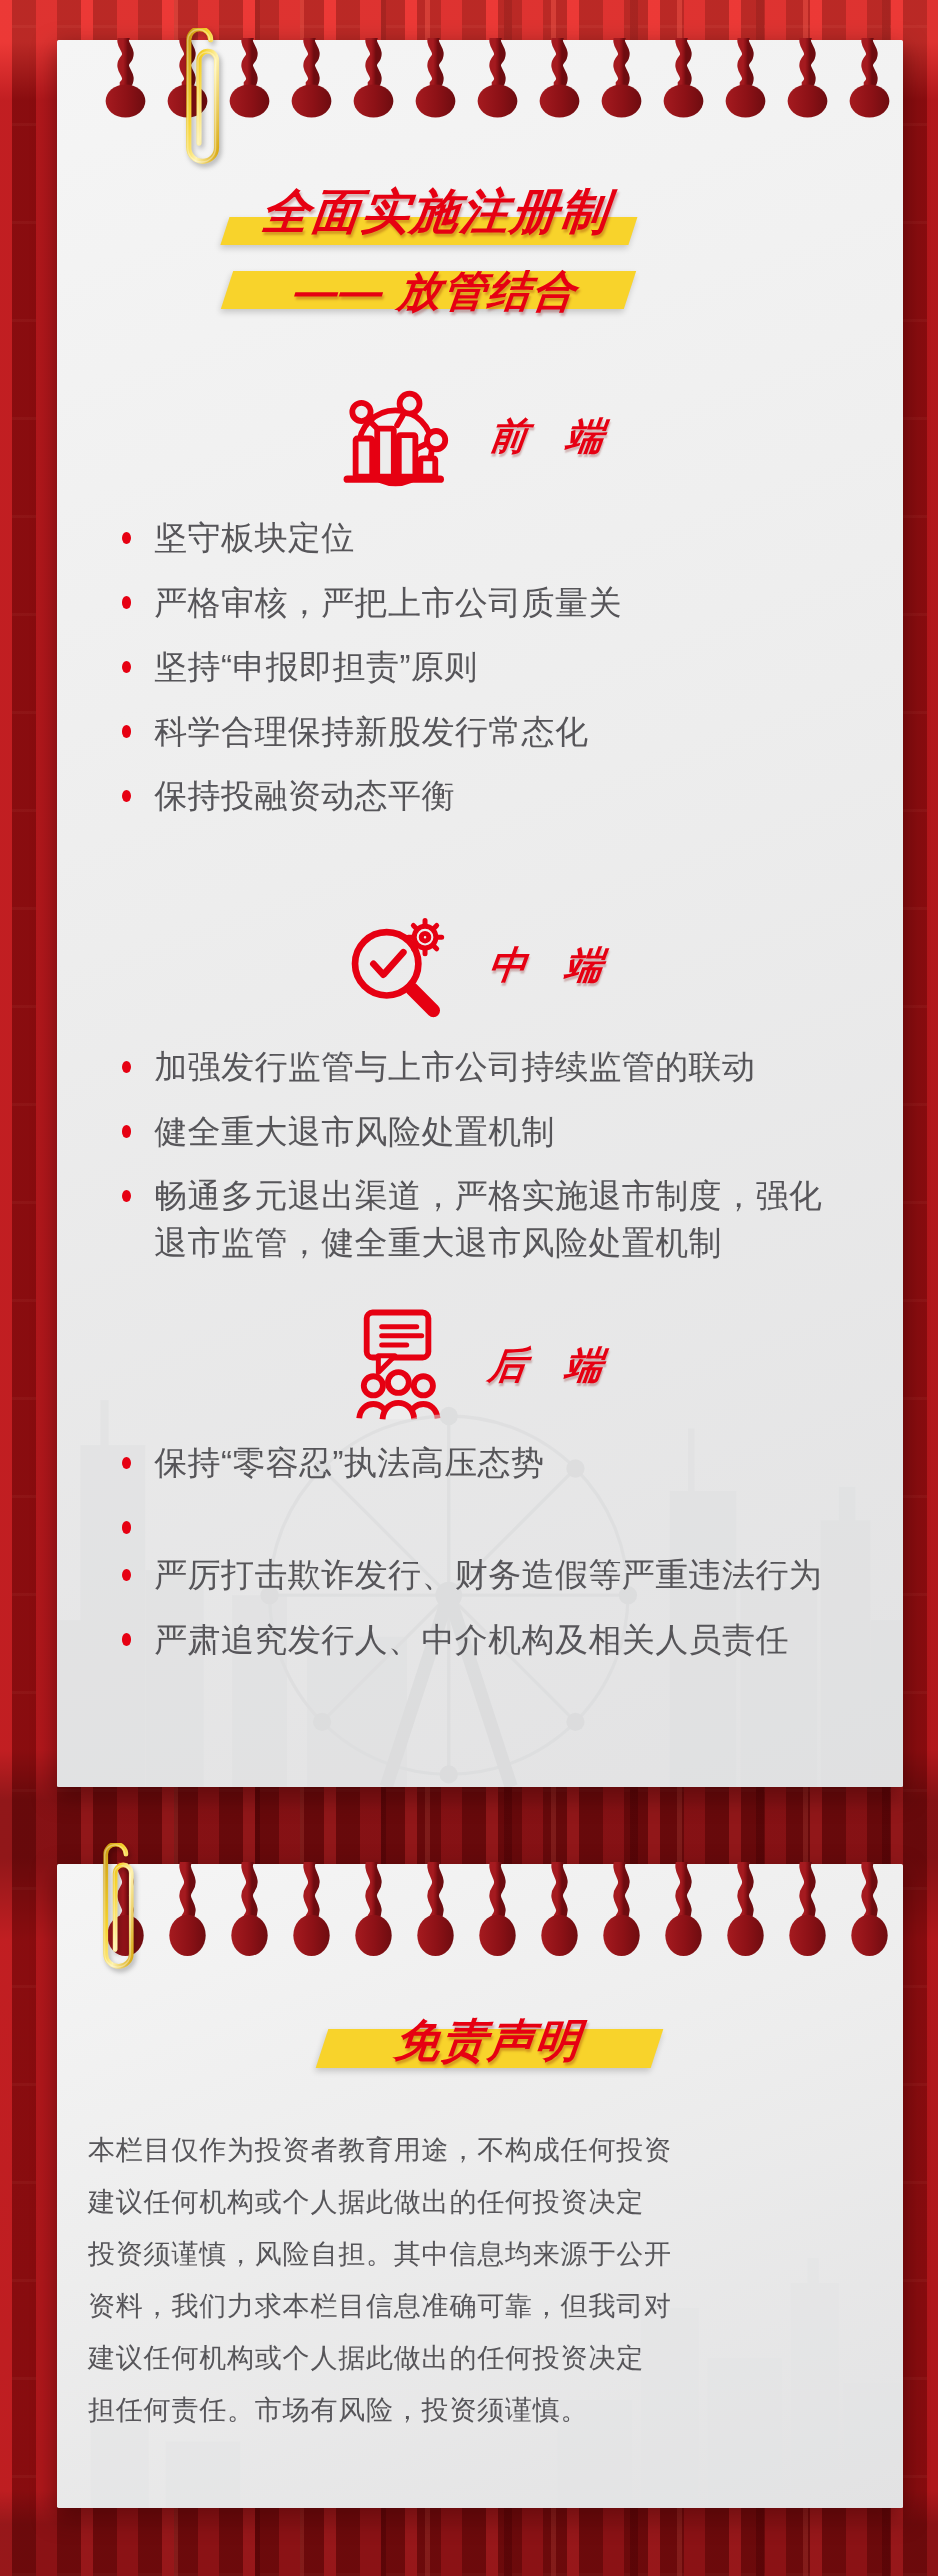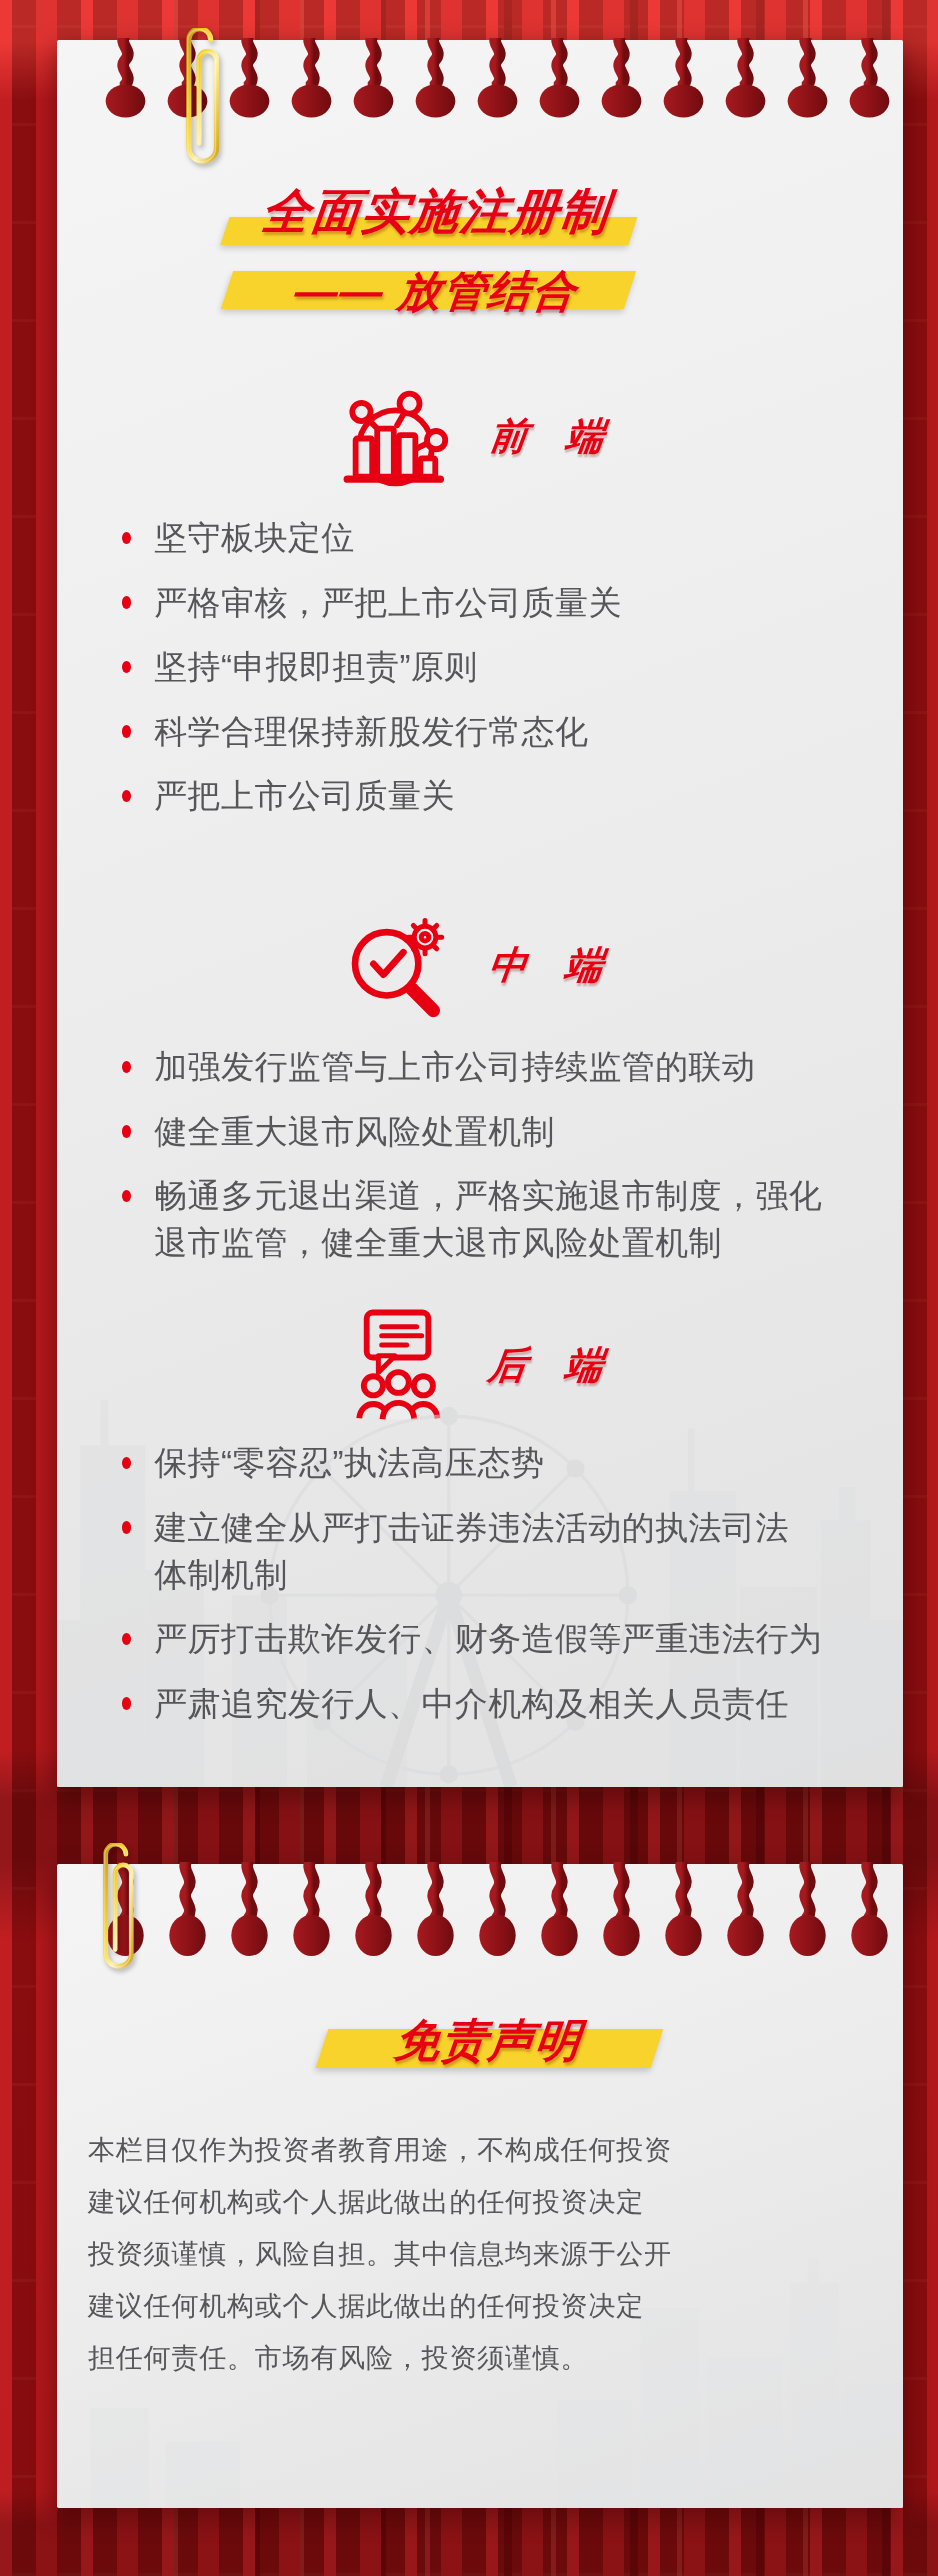--- a/index.html
+++ b/index.html
@@ -223,21 +223,21 @@
       </div>
       <div class="item">
         <span class="dot"></span>
         <div class="blines">
             <div>科学合理保持新股发行常态化</div>
           </div>
       </div>
       <div class="item">
         <span class="dot"></span>
         <div class="blines">
-            <div>严把上市公司质量关</div>
+            <div>保持投融资动态平衡</div>
           </div>
       </div>
     </div>
 
     <div class="sec-head head2">
       <svg width="110" height="107" viewBox="0 0 132 128">
         <circle cx="54" cy="62" r="38" stroke="#e60012" stroke-width="8" fill="none"></circle>
         <path d="M38 62 L50 75 L74 48" stroke="#e60012" stroke-width="8" fill="none" stroke-linecap="round" stroke-linejoin="round"></path>
         <path d="M84 92 L110 118" stroke="#e60012" stroke-width="16" stroke-linecap="round"></path>
         <g stroke="#e60012" stroke-width="6" fill="none" stroke-linecap="round">
@@ -292,24 +292,20 @@
     </div>
     <div class="sec-list list3">
       <div class="item">
         <span class="dot"></span>
         <div class="blines">
             <div>保持“零容忍”执法高压态势</div>
           </div>
       </div>
       <div class="item">
         <span class="dot"></span>
-        <div class="blines">
-          <div>建立健全从严打击证券违法活动的执法司法</div>
-          <div>体制机制</div>
-        </div>
       </div>
       <div class="item">
         <span class="dot"></span>
         <div class="blines">
             <div>严厉打击欺诈发行、财务造假等严重违法行为</div>
           </div>
       </div>
       <div class="item">
         <span class="dot"></span>
         <div class="blines">
@@ -393,20 +389,21 @@
       </g>
     </svg>
 
     <div class="ybar ybar3"></div>
     <div class="redtitle title3">免责声明</div>
 
     <div class="disc-text">
       <div class="disc-line">本栏目仅作为投资者教育用途，不构成任何投资</div>
       <div class="disc-line">建议任何机构或个人据此做出的任何投资决定</div>
       <div class="disc-line">投资须谨慎，风险自担。其中信息均来源于公开</div>
+      <div class="disc-line">资料，我们力求本栏目信息准确可靠，但我司对</div>
       <div class="disc-line">建议任何机构或个人据此做出的任何投资决定</div>
       <div class="disc-line">担任何责任。市场有风险，投资须谨慎。</div>
     </div>
   </section>
 
   <svg class="clip clip2" width="43" height="142" viewBox="0 0 64 210">
     <path d="M46 16 a15 15 0 0 0 -30 0 v148 a19 19 0 0 0 38 0 V44 a12 12 0 0 0 -24 0 v114" fill="none" stroke="url(#goldGrad)" stroke-width="7" stroke-linecap="round"></path>
     <path d="M46 16 a15 15 0 0 0 -30 0 v148 a19 19 0 0 0 38 0 V44 a12 12 0 0 0 -24 0 v114" fill="none" stroke="rgba(255,255,255,.35)" stroke-width="2" stroke-linecap="round" transform="translate(-1.5,1)"></path>
   </svg>
 

